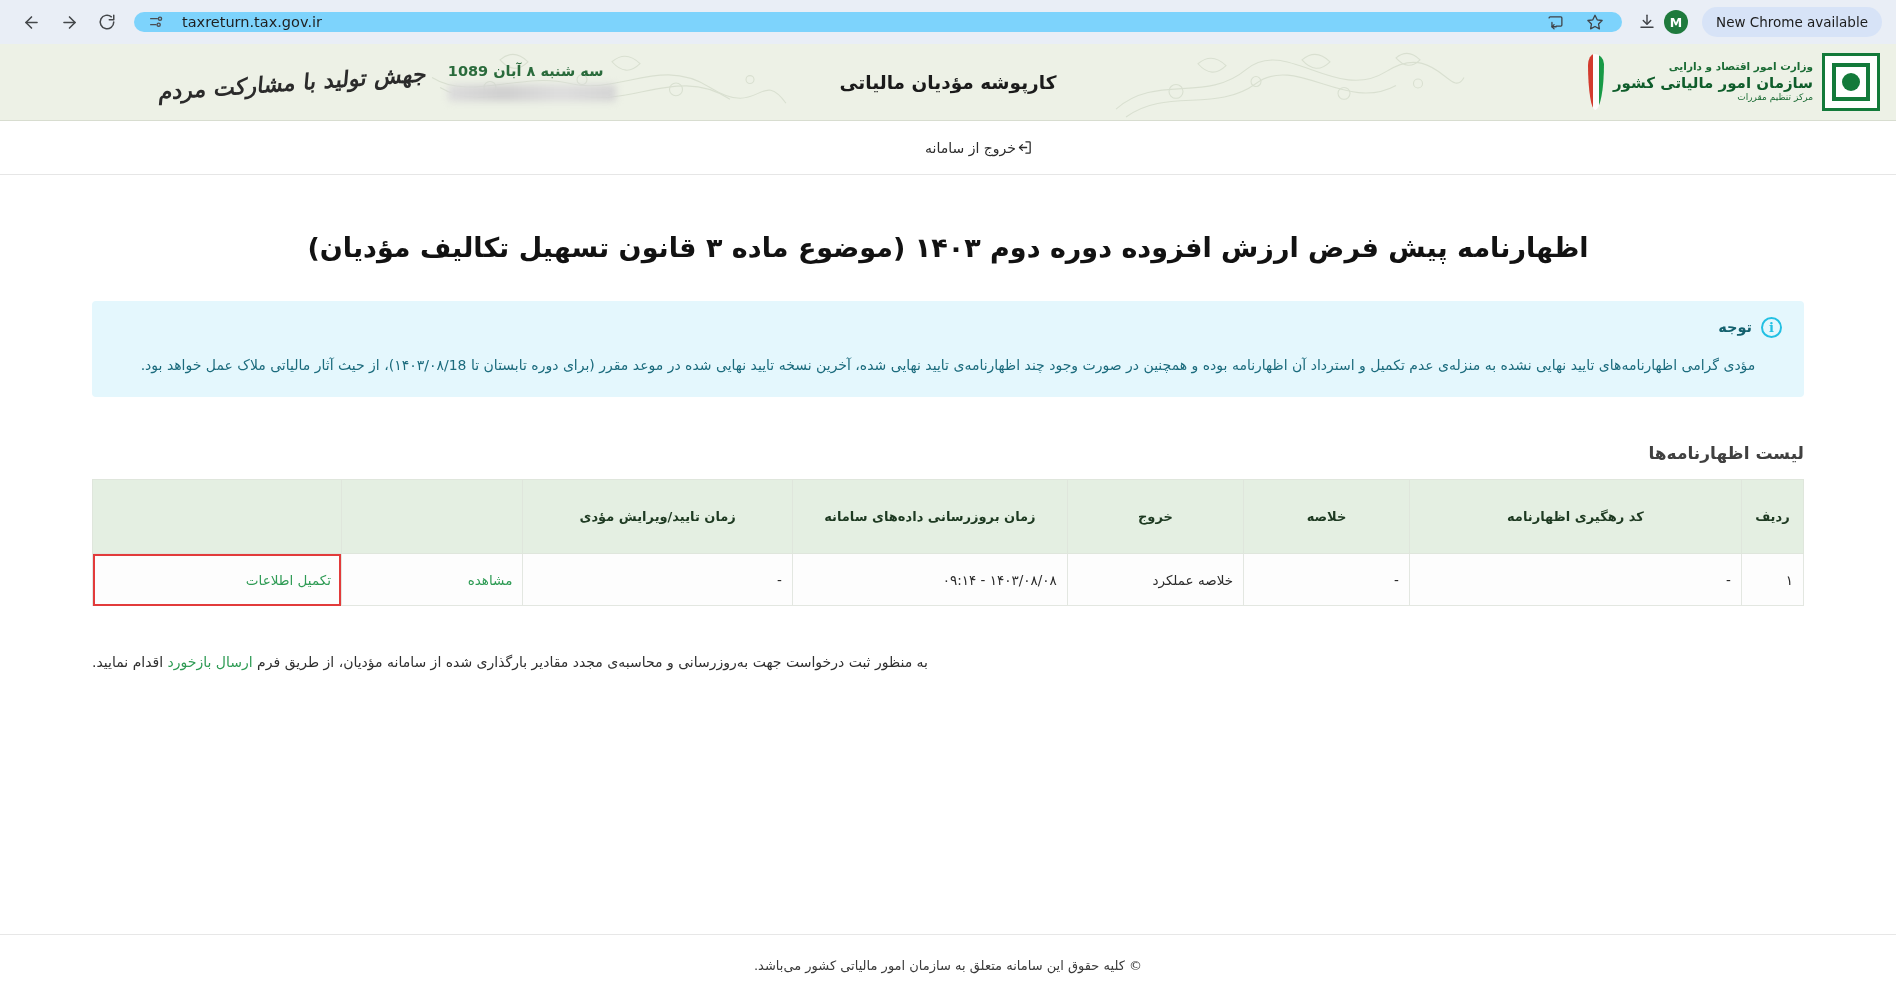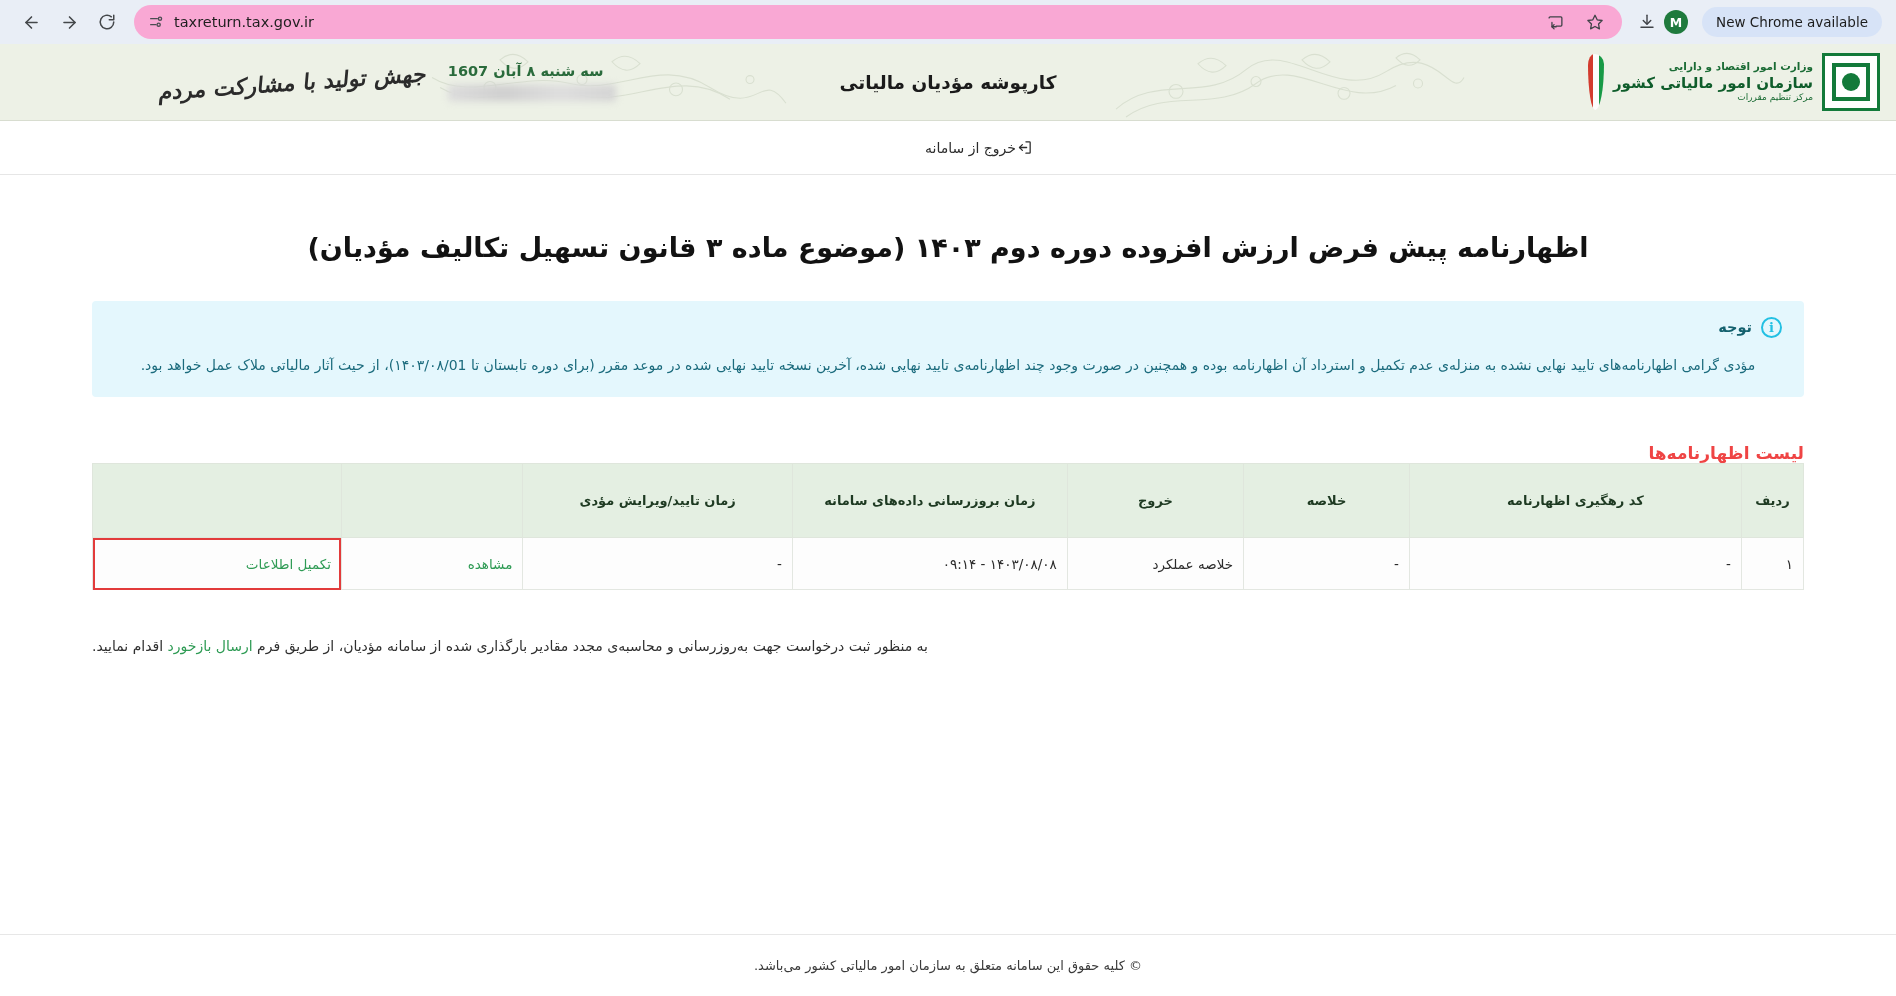--- a/index.html
+++ b/index.html
@@ -25,28 +25,28 @@
   .nav-btn {
     width: 34px; height: 34px;
     border-radius: 50%;
     display: flex; align-items: center; justify-content: center;
     color: #44474a;
     flex: 0 0 auto;
   }
   .nav-btn svg { display: block; }
   .omnibox {
     flex: 1 1 auto;
-    height: 34px;
-    background: #f9a8d4;
+    height: 20px;
+    background: #7dd3fc;
     border-radius: 17px;
     display: flex;
     align-items: center;
     padding: 0 14px;
     margin: 0 8px 0 6px;
-    gap: 10px;
+    gap: 18px;
     min-width: 0;
   }
   .omnibox .url {
     font-size: 14.5px;
     color: #1f1f1f;
     white-space: nowrap;
     overflow: hidden;
     text-overflow: ellipsis;
   }
   .omni-icons { display: flex; align-items: center; gap: 14px; margin-left: auto; }
@@ -236,21 +236,22 @@
   }
   .alert-body {
     font-size: 14px;
     color: #1b6b7d;
     text-align: center;
     line-height: 1.9;
   }
   .list-heading {
     font-size: 17px;
     font-weight: bold;
-    color: #ef4444;
+    color: #404040;
+    margin-bottom: 16px;
   }
 
   
   table.decl {
     width: 100%;
     border-collapse: collapse;
     font-size: 13.5px;
     background: #ffffff;
   }
   table.decl thead th {
@@ -387,21 +388,21 @@
         <circle cx="320" cy="36" r="4"></circle>
       <path d="M70 16 q14 -12 28 2 q-14 14 -28 -2Z"></path>
       <path d="M182 18 q14 -12 28 2 q-14 14 -28 -2Z"></path>
     </g>
   </svg>
 
   <div class="banner-title">کارپوشه مؤدیان مالیاتی</div>
 
   <div class="banner-right-group">
     <div class="banner-date-wrap">
-      <div class="banner-date">سه شنبه ۸ آبان 1607</div>
+      <div class="banner-date">سه شنبه ۸ آبان 1089</div>
       <div class="blurred-strip"></div>
     </div>
     <div class="slogan">جهش تولید با مشارکت مردم</div>
   </div>
 
   <div class="org-logo">
     <div class="org-emblem"></div>
     <div class="org-text">
       <div class="l1">وزارت امور اقتصاد و دارایی</div>
       <div class="l2">سازمان امور مالیاتی کشور</div>
@@ -427,21 +428,21 @@
 
 <div class="page">
 
   <h1 class="page-title">اظهارنامه پیش فرض ارزش افزوده دوره دوم ۱۴۰۳ (موضوع ماده ۳ قانون تسهیل تکالیف مؤدیان)</h1>
 
   <div class="alert">
     <div class="alert-head">
       <span class="info-icon">i</span>
       <span class="t">توجه</span>
     </div>
-    <div class="alert-body">مؤدی گرامی اظهارنامه‌های تایید نهایی نشده به منزله‌ی عدم تکمیل و استرداد آن اظهارنامه بوده و همچنین در صورت وجود چند اظهارنامه‌ی تایید نهایی شده، آخرین نسخه تایید نهایی شده در موعد مقرر (برای دوره تابستان تا ۱۴۰۳/۰۸/01)، از حیث آثار مالیاتی ملاک عمل خواهد بود.</div>
+    <div class="alert-body">مؤدی گرامی اظهارنامه‌های تایید نهایی نشده به منزله‌ی عدم تکمیل و استرداد آن اظهارنامه بوده و همچنین در صورت وجود چند اظهارنامه‌ی تایید نهایی شده، آخرین نسخه تایید نهایی شده در موعد مقرر (برای دوره تابستان تا ۱۴۰۳/۰۸/18)، از حیث آثار مالیاتی ملاک عمل خواهد بود.</div>
   </div>
 
   <div class="list-heading">لیست اظهارنامه‌ها</div>
 
   <table class="decl">
     <thead>
       <tr>
         <th style="width:60px">ردیف</th>
         <th style="width:320px">کد رهگیری اظهارنامه</th>
         <th style="width:160px">خلاصه</th>

